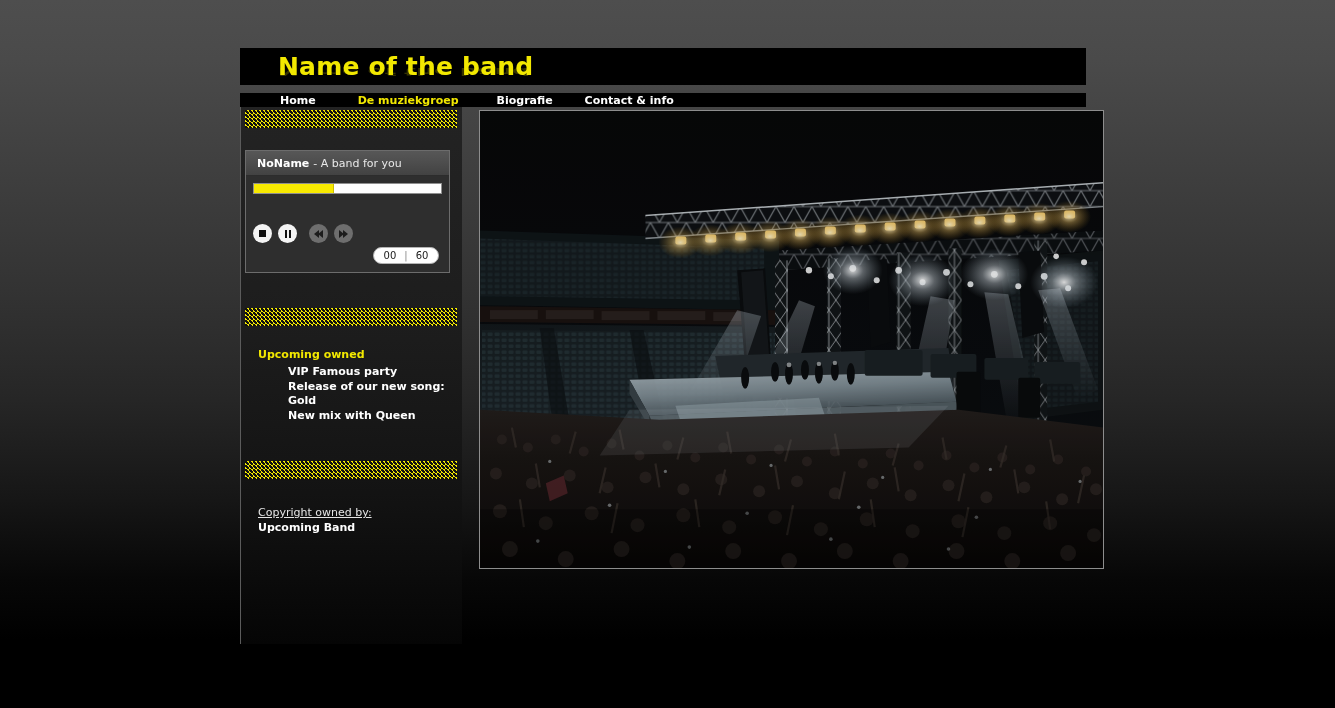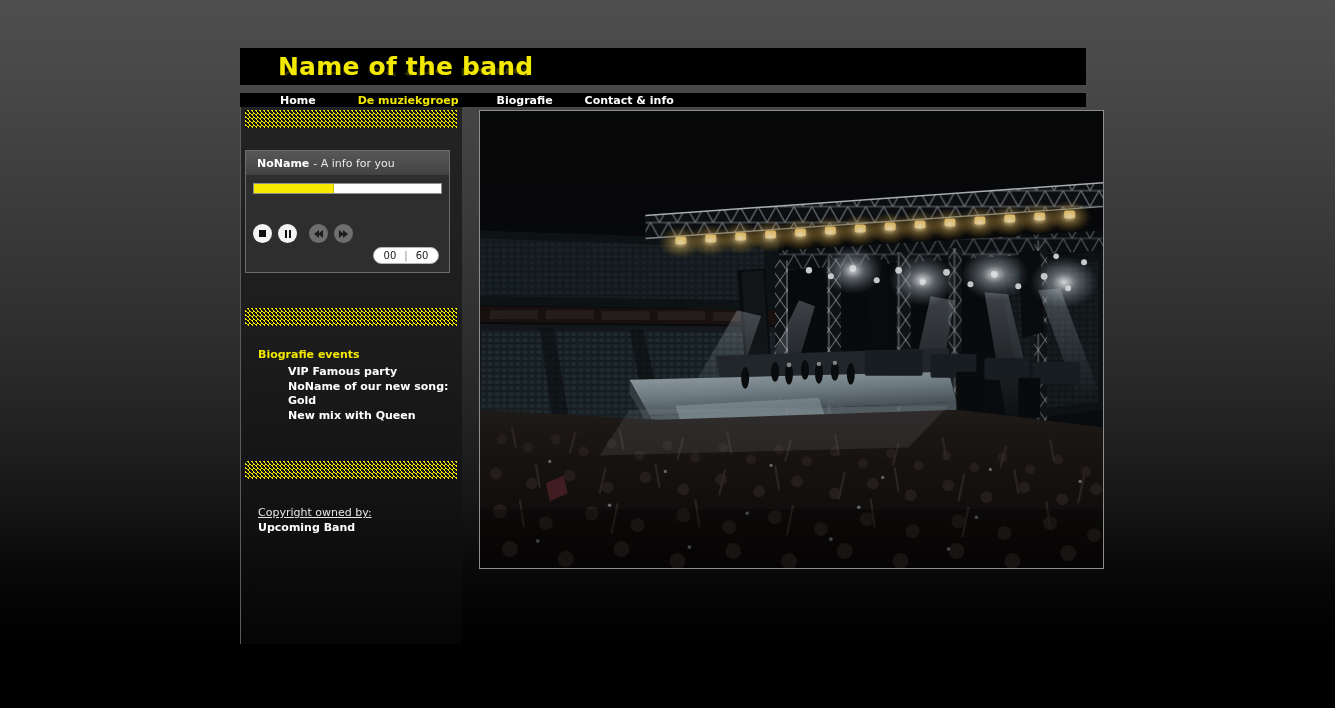--- a/index.html
+++ b/index.html
@@ -302,21 +302,21 @@
 
     <div class="content-row">
 
       <div class="sidebar">
 
         <div class="hazard d1"></div>
 
         <div class="player">
           <div class="player-titlebar">
             <span class="player-track-artist">NoName</span>
-            <span class="player-track-name">- A info for you</span>
+            <span class="player-track-name">- A band for you</span>
           </div>
           <div class="player-body">
 
             <div class="progress-outer">
               <div class="progress-fill" style="width:43%"></div>
             </div>
 
             <div class="controls">
 
               <div class="ctl light">
@@ -350,23 +350,23 @@
                 <span>60</span>
               </div>
 
             </div>
           </div>
         </div>
 
         <div class="hazard d2"></div>
 
         <div class="events">
-          <div class="events-title">Biografie events</div>
+          <div class="events-title">Upcoming owned</div>
           <div class="event-item">VIP Famous party</div>
-          <div class="event-item">NoName of our new song: Gold</div>
+          <div class="event-item">Release of our new song: Gold</div>
           <div class="event-item">New mix with Queen</div>
         </div>
 
         <div class="hazard d3"></div>
 
         <div class="copyright">
           <div class="copy-line">Copyright owned by:</div>
           <div class="copy-band">Upcoming Band</div>
         </div>
 

